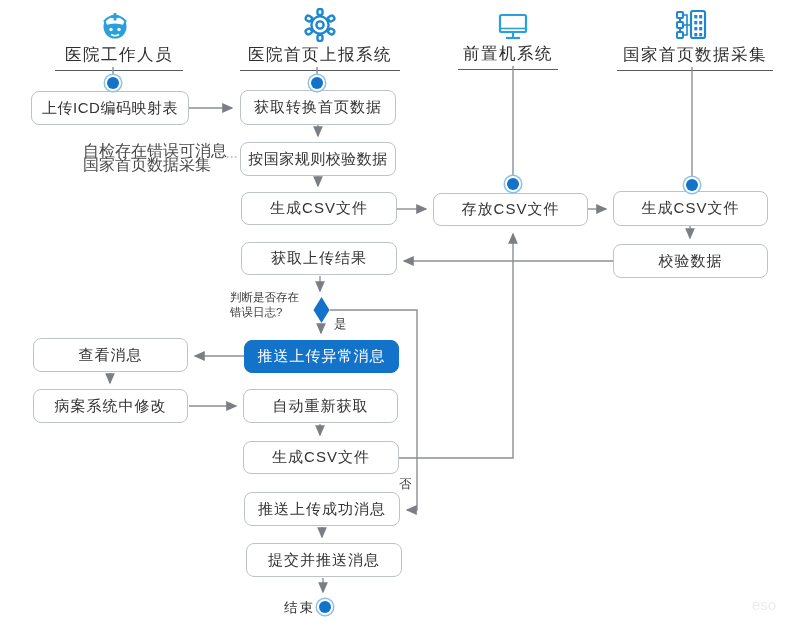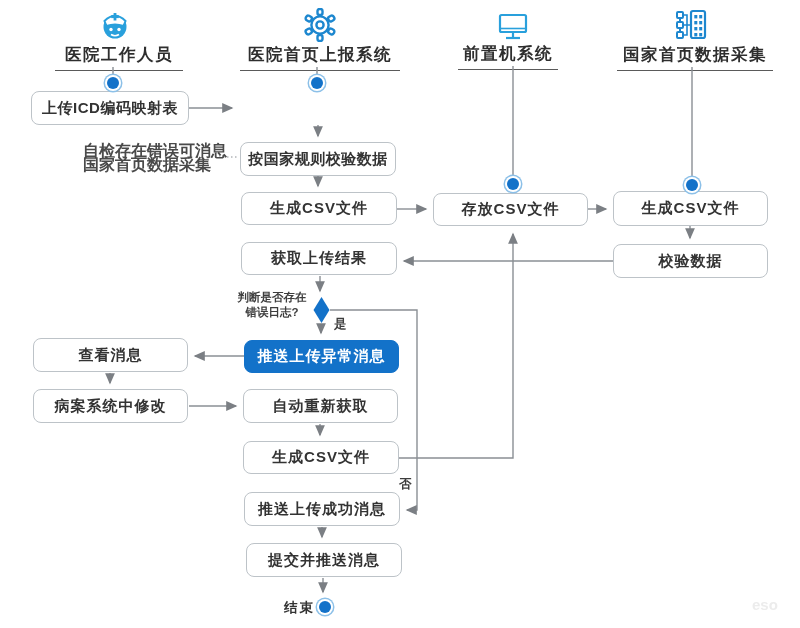--- a/index.html
+++ b/index.html
@@ -1,31 +1,31 @@
 <!DOCTYPE html>
 <html><head>
 <meta charset="utf-8">
 <style>
   html,body{margin:0;padding:0;background:#fff;}
   #canvas{position:relative;width:800px;height:628px;background:#fff;overflow:hidden;
-          font-family:"Liberation Sans","DejaVu Sans",sans-serif;font-weight:bold;}
+          font-family:"Liberation Sans","DejaVu Sans",sans-serif;}
   .lane-title{position:absolute;text-align:center;font-size:16.5px;color:#2e2e2e;
               letter-spacing:1.5px;padding-bottom:4px;border-bottom:1.6px solid #5a5a5a;}
   .icon{position:absolute;}
   .box{position:absolute;background:#fff;border:1.4px solid #bdc3c8;border-radius:8px;
        display:flex;align-items:center;justify-content:center;font-size:15px;color:#333;
        letter-spacing:1px;box-sizing:border-box;z-index:2;text-align:center;}
   .box.blue{background:#1372c9;border-color:#1372c9;color:#fff;}
   .dot{position:absolute;width:12px;height:12px;border-radius:50%;background:#1372c9;
        box-shadow:0 0 0 2px #fff,0 0 0 3.5px #8cc0e8;z-index:3;}
   .small-label{position:absolute;color:#3d3d3d;z-index:2;}
   #connectors{position:absolute;left:0;top:0;z-index:1;}
   .annotation{position:absolute;font-size:16px;line-height:14px;color:#4a4a4a;z-index:2;}
   .decision-label{position:absolute;width:84px;font-size:11.5px;line-height:15px;
-                  text-align:center;color:#3d3d3d;z-index:2;}
+                  text-align:left;color:#3d3d3d;z-index:2;}
   .end-label{position:absolute;font-size:13.5px;color:#333;letter-spacing:2px;z-index:2;}
   .watermark{position:absolute;font-size:15px;color:#ececec;z-index:0;}
 </style>
 </head>
 <body>
 
 <div id="canvas">
 
   <svg id="connectors" width="800" height="628">
     <defs>
@@ -118,20 +118,21 @@
   <div class="lane-title" style="left:458px;top:43px;width:100px">前置机系统</div>
   <div class="lane-title" style="left:617px;top:44px;width:156px">国家首页数据采集</div>
 
   <div class="dot" style="left:107px;top:77px"></div>
   <div class="dot" style="left:311px;top:77px"></div>
   <div class="dot" style="left:507px;top:178px"></div>
   <div class="dot" style="left:686px;top:179px"></div>
   <div class="dot" style="left:319px;top:601px"></div>
 
   <div class="box" style="left:31px;top:91px;width:158px;height:34px;letter-spacing:0.5px">上传ICD编码映射表</div>
+  <div class="box" style="left:240px;top:90px;width:156px;height:35px">获取转换首页数据</div>
   <div class="box" style="left:240px;top:142px;width:156px;height:34px;letter-spacing:0.5px">按国家规则校验数据</div>
   <div class="box" style="left:241px;top:192px;width:156px;height:33px">生成CSV文件</div>
   <div class="box" style="left:433px;top:193px;width:155px;height:33px">存放CSV文件</div>
   <div class="box" style="left:613px;top:191px;width:155px;height:35px">生成CSV文件</div>
   <div class="box" style="left:241px;top:242px;width:156px;height:33px">获取上传结果</div>
   <div class="box" style="left:613px;top:244px;width:155px;height:34px">校验数据</div>
   <div class="box" style="left:33px;top:338px;width:155px;height:34px">查看消息</div>
   <div class="box blue" style="left:244px;top:340px;width:155px;height:33px">推送上传异常消息</div>
   <div class="box" style="left:243px;top:389px;width:155px;height:34px">自动重新获取</div>
   <div class="box" style="left:33px;top:389px;width:155px;height:34px">病案系统中修改</div>

